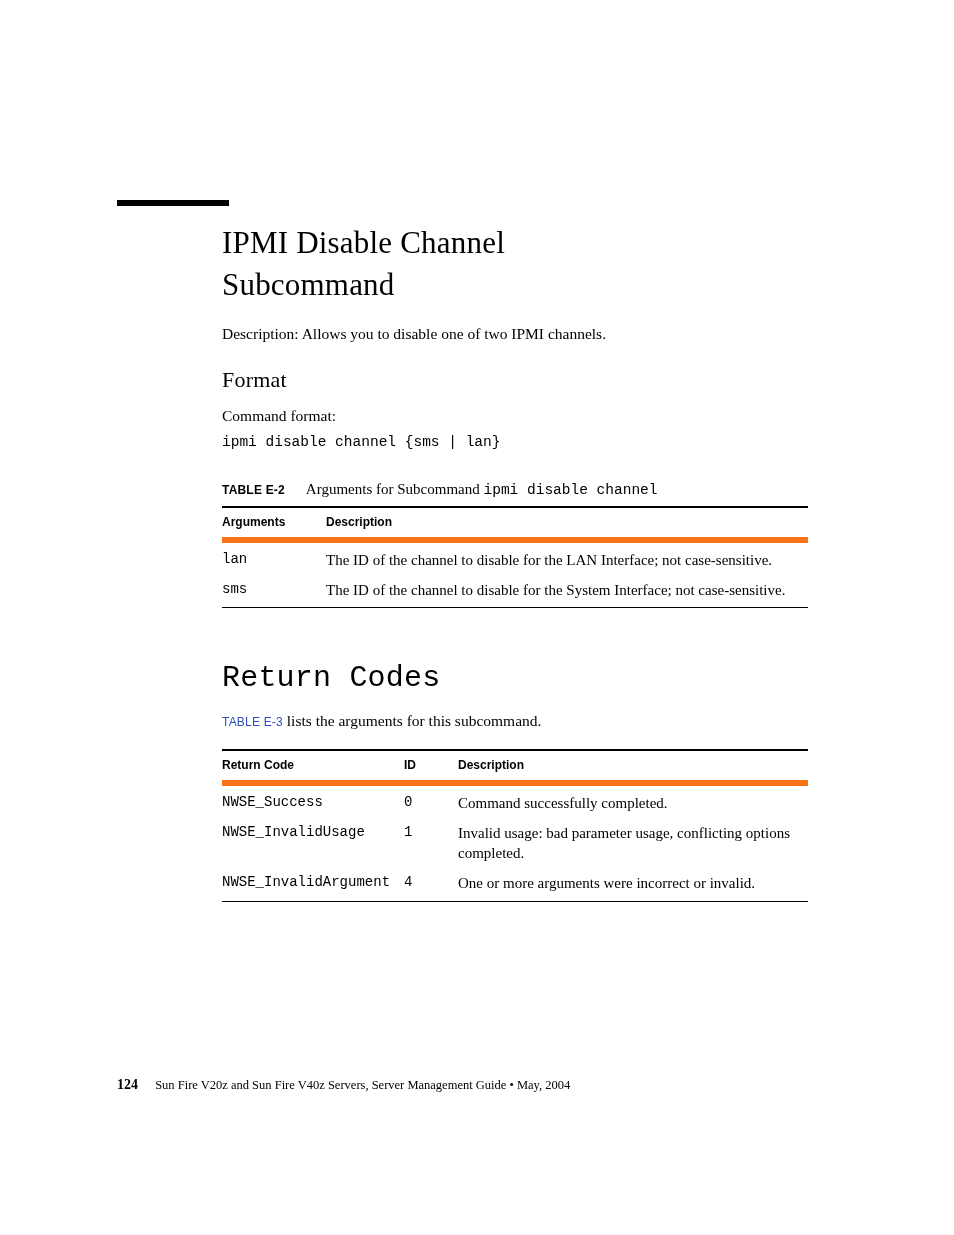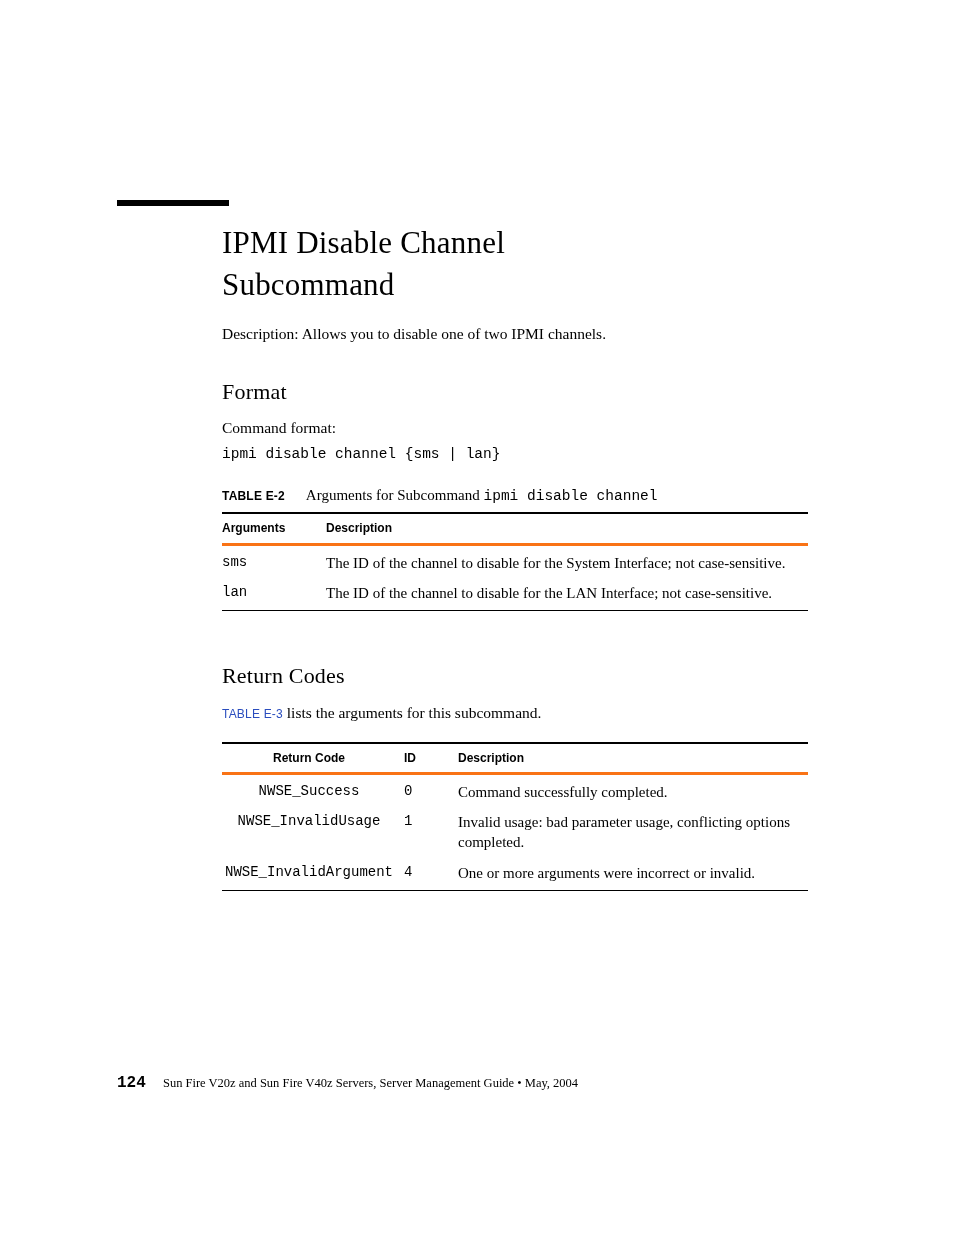--- a/index.html
+++ b/index.html
@@ -35,46 +35,46 @@
     letter-spacing: 0.2px;
   }
   p.body {
     margin: 0 0 18px 0;
     font-size: 15.5px;
   }
   h2.minor {
     font-family: "Palatino Linotype", "Book Antiqua", Palatino, serif;
     font-weight: 400;
     font-size: 22px;
-    margin: 32px 0 10px 0;
+    margin: 20px 0 10px 0;
     letter-spacing: 0.2px;
   }
   h2.major {
-    font-family: Liberation Serif, serif;
+    font-family: Liberation Mono, monospace;
     font-weight: 400;
-    font-size: 22px;
+    font-size: 30px;
     margin: 50px 0 12px 0;
     letter-spacing: 0.2px;
   }
   p.label {
     margin: 12px 0 4px 0;
     font-size: 15.5px;
   }
   code.cmd, span.mono {
     font-family: "Courier New", Courier, monospace;
     font-size: 14.5px;
   }
   .xref {
     font-family: Helvetica, Arial, sans-serif;
     font-size: 12px;
     color: #2a4dbe;
     letter-spacing: 0.2px;
   }
   .caption {
-    margin: 20px 0 6px 0;
+    margin: 26px 0 6px 0;
     font-size: 15px;
   }
   .caption .tablelbl {
     font-family: Helvetica, Arial, sans-serif;
     font-weight: bold;
     font-size: 12px;
     letter-spacing: 0.2px;
     margin-right: 18px;
   }
   .caption .ctext {
@@ -85,53 +85,53 @@
     width: 586px;
     margin-top: 2px;
   }
   table.doc thead th {
     font-family: Helvetica, Arial, sans-serif;
     font-weight: bold;
     font-size: 12px;
     text-align: left;
     padding: 6px 8px 6px 0;
     border-top: 2px solid #000;
-    border-bottom: 3px solid #f97316;
+    border-bottom: 6px solid #f97316;
   }
   table.doc tbody td {
     font-size: 15px;
     padding: 5px 8px 5px 0;
     vertical-align: top;
   }
   table.doc tbody tr:last-child td {
     border-bottom: 1px solid #000;
     padding-bottom: 7px;
   }
   table.doc tbody tr:first-child td {
     padding-top: 7px;
   }
   table.doc td.mono {
     font-family: "Courier New", Courier, monospace;
     font-size: 14px;
   }
   table.t1 th:nth-child(1), table.t1 td:nth-child(1){ width: 96px; }
-  table.t2 th:nth-child(1), table.t2 td:nth-child(1){ width: 174px; text-align: center; }
+  table.t2 th:nth-child(1), table.t2 td:nth-child(1){ width: 174px; }
   table.t2 th:nth-child(2), table.t2 td:nth-child(2){ width: 46px; }
 
   .footer {
     position: absolute;
     left: 117px;
     bottom: 140px;
     font-family: "Palatino Linotype", "Book Antiqua", Palatino, serif;
     font-size: 12.5px;
   }
   .footer .pnum {
-    font-family: Liberation Mono, monospace;
+    font-family: Liberation Serif, serif;
     font-weight: bold;
-    font-size: 16px;
+    font-size: 14px;
     margin-right: 14px;
   }
 </style>
 </head>
 <body>
 
 <div class="page">
 
   <div class="rule-top"></div>
 
@@ -153,26 +153,26 @@
 
   <table class="doc t1">
     <thead>
       <tr>
         <th>Arguments</th>
         <th>Description</th>
       </tr>
     </thead>
     <tbody>
       <tr>
+        <td class="mono">lan</td>
+        <td>The ID of the channel to disable for the LAN Interface; not case-sensitive.</td>
+      </tr>
+      <tr>
         <td class="mono">sms</td>
         <td>The ID of the channel to disable for the System Interface; not case-sensitive.</td>
-      </tr>
-      <tr>
-        <td class="mono">lan</td>
-        <td>The ID of the channel to disable for the LAN Interface; not case-sensitive.</td>
       </tr>
     </tbody>
   </table>
 
   <h2 class="major">Return Codes</h2>
 
   <p class="body">
     <span class="xref">TABLE E-3</span><span> lists the arguments for this subcommand.</span>
   </p>
 

